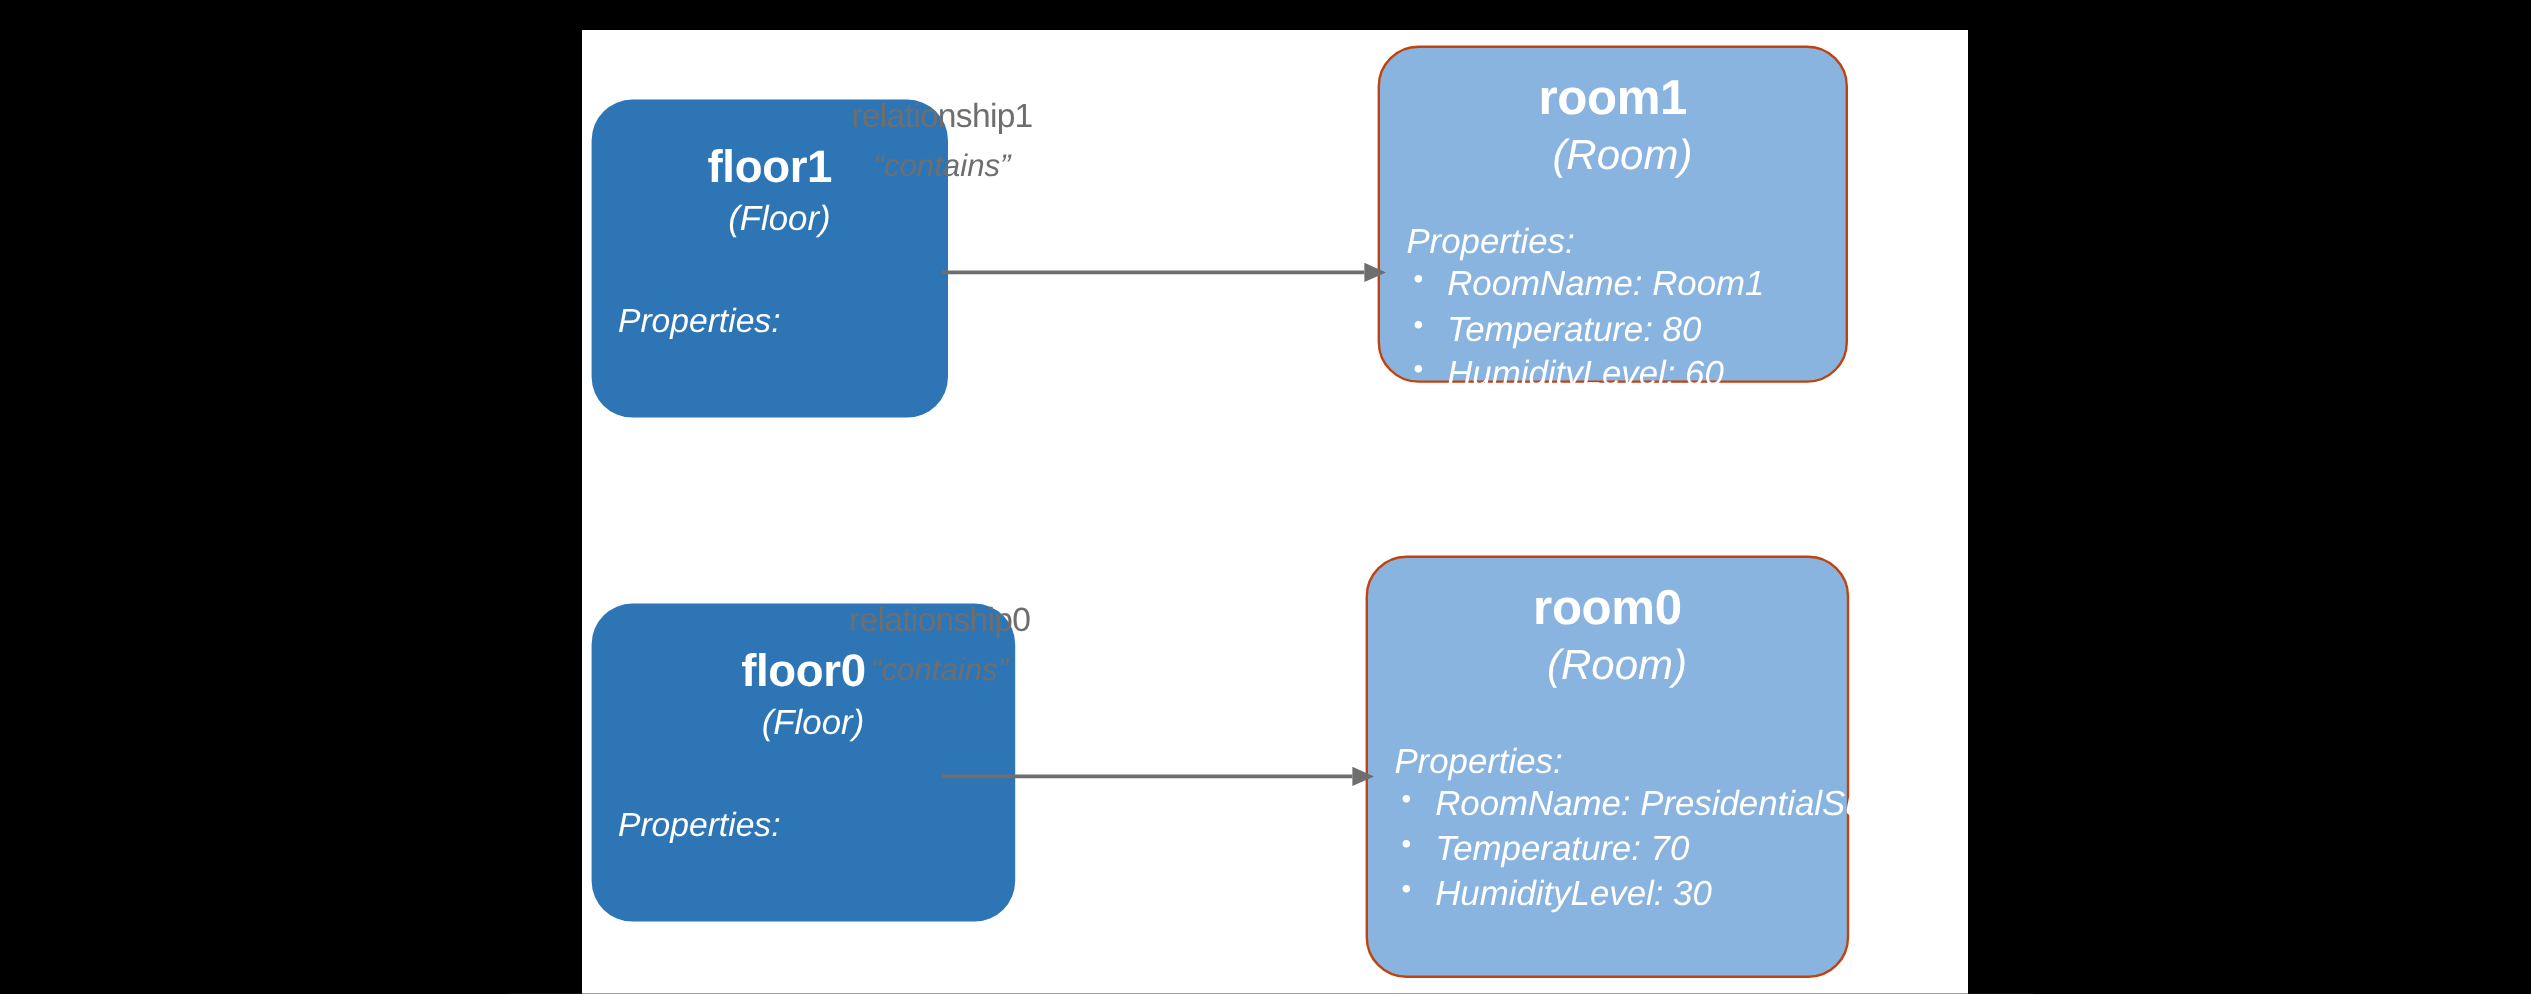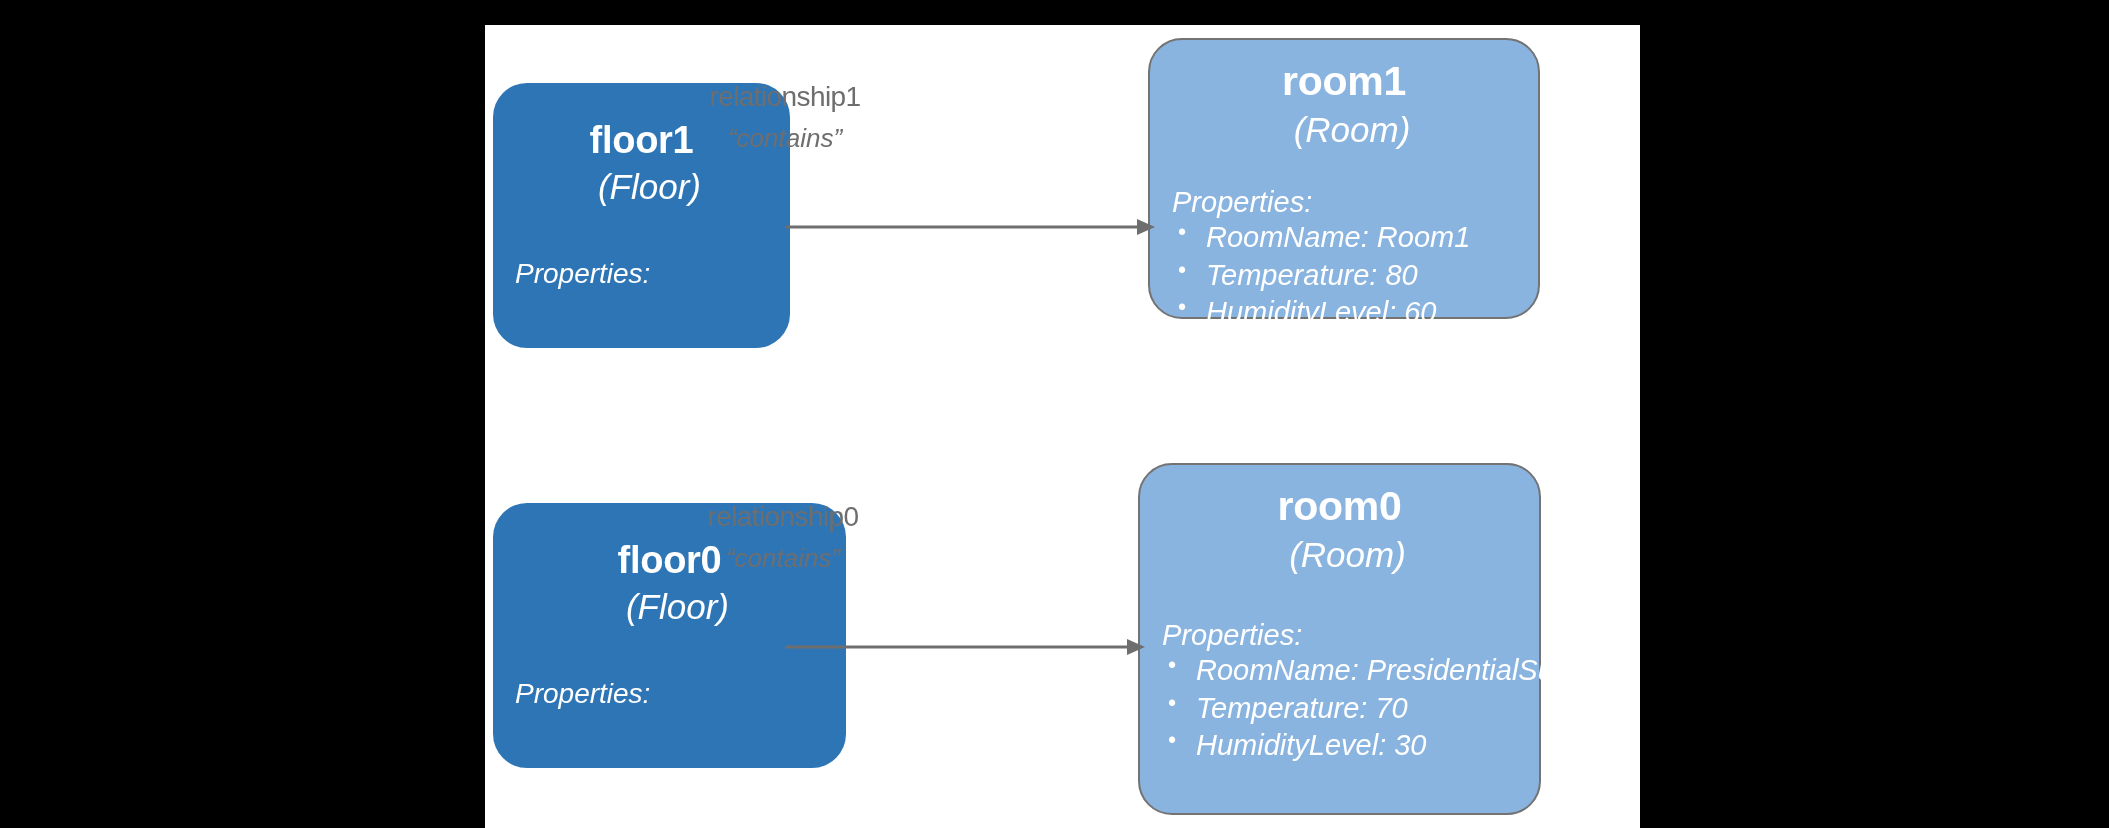--- a/index.html
+++ b/index.html
@@ -42,21 +42,21 @@
 
   .node.floor {
     background: #2E75B6;
     border-radius: 34px;
     border: none;
   }
 
   .node.room {
     background: #8AB4E0;
     border-radius: 34px;
-    border: 2px solid #737373;
+    border: 2px solid #c2410c;
   }
 
   .node-title {
     font-weight: bold;
     text-align: center;
     line-height: 1.0;
     letter-spacing: -0.3px;
   }
 
   .node-type {
@@ -87,21 +87,21 @@
     content: "\2022";
     position: absolute;
     left: 6px;
     top: -1px;
     font-style: normal;
     font-size: 0.8em;
   }
 
   
   .floor .node-title { font-size: 38px; }
-  .floor .node-type  { font-size: 35px; margin-top: 10px; }
+  .floor .node-type  { font-size: 29px; margin-top: 10px; }
   .floor .props-label{ font-size: 28px; }
 
   
   .room .node-title { font-size: 41px; }
   .room .node-type  { font-size: 35px; margin-top: 10px; }
   .room .props-label{ font-size: 29px; }
   .room .props-list li { font-size: 29px; }
 
   
   #floor1 { left: 8px;   top: 58px;  width: 297px; height: 265px; }

